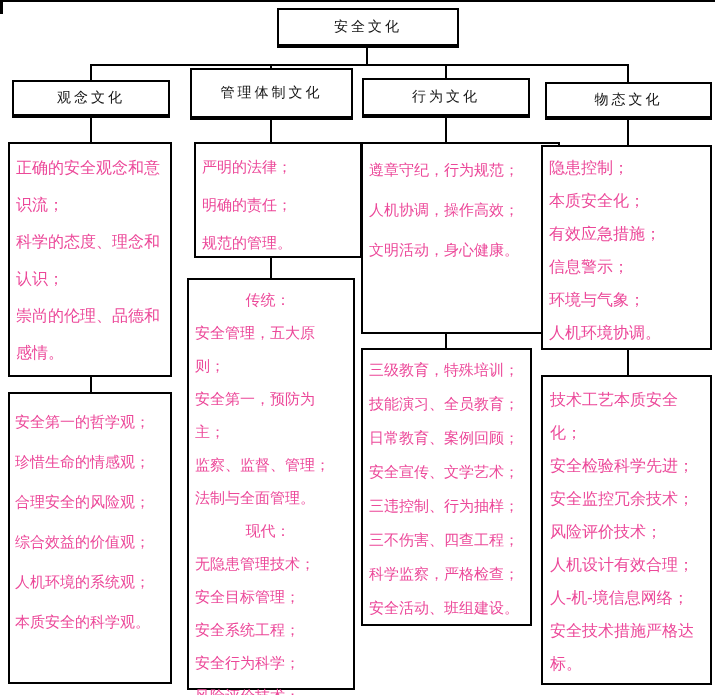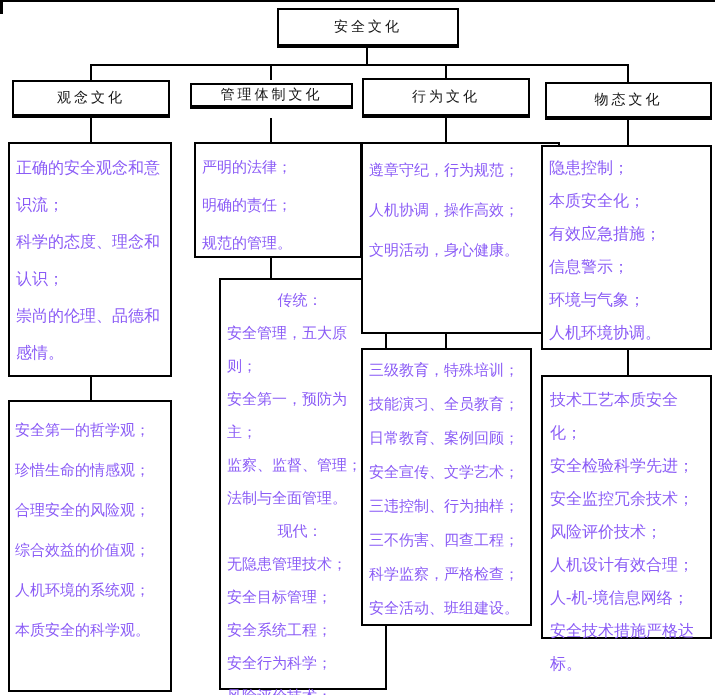--- a/index.html
+++ b/index.html
@@ -11,27 +11,27 @@
   .box{
     position:absolute;background:#ffffff;border:2px solid #000;
     box-sizing:border-box;
   }
   .tbox,.hbox{
     display:flex;align-items:center;justify-content:center;
     font-size:14px;letter-spacing:3px;
     border-width:2px 2px 4px 2px;
   }
   .cbox{box-sizing:border-box;}
-  .line{color:#8b5cf6;}
+  .line{color:#ec4899;}
   .ctr{text-align:center;}
   
   .c1b1{padding:5px 6px 0 6px;}  .c1b1 .line{font-size:16px;line-height:37px;}
   .c1b2{padding:8px 4px 0 5px;}  .c1b2 .line{font-size:15px;line-height:40px;}
   .c2b1{padding:4px 6px 0 6px;}  .c2b1 .line{font-size:15px;line-height:38px;}
-  .c2b2{padding:4px 12px 0 6px;margin-left:32px;}  .c2b2 .line{font-size:15px;line-height:33px;}
+  .c2b2{padding:4px 12px 0 6px;}  .c2b2 .line{font-size:15px;line-height:33px;}
   .c3b1{padding:6px 6px 0 6px;}  .c3b1 .line{font-size:15px;line-height:40px;}
   .c3b2{padding:3px 6px 0 6px;}  .c3b2 .line{font-size:15px;line-height:34px;}
   .c4b1{padding:4px 6px 0 6px;}  .c4b1 .line{font-size:16px;line-height:33px;}
   .c4b2{padding:6px 7px 0 7px;}  .c4b2 .line{font-size:16px;line-height:33px;}
   .conn{position:absolute;background:#000;}
   .scanline{position:absolute;background:#000;}
 </style>
 </head>
 <body>
 
@@ -45,36 +45,36 @@
   </div>
 
   <div class="conn" style="left:366px;top:48px;width:2px;height:16px;"></div>
   <div class="conn" style="left:90px;top:64px;width:539px;height:2px;"></div>
   <div class="conn" style="left:90px;top:64px;width:2px;height:16px;"></div>
   <div class="conn" style="left:270px;top:64px;width:2px;height:16px;"></div>
   <div class="conn" style="left:445px;top:64px;width:2px;height:14px;"></div>
   <div class="conn" style="left:627px;top:64px;width:2px;height:18px;"></div>
 
   <div class="box hbox" style="left:12px;top:80px;width:158px;height:38px;">观念文化</div>
-  <div class="box hbox" style="left:190px;top:83px;width:163px;height:26px;">管理体制文化</div>
+  <div class="box hbox" style="left:190px;top:68px;width:163px;height:52px;">管理体制文化</div>
   <div class="box hbox" style="left:362px;top:78px;width:168px;height:40px;">行为文化</div>
   <div class="box hbox" style="left:545px;top:82px;width:167px;height:38px;">物态文化</div>
 
   <div class="conn" style="left:90px;top:118px;width:2px;height:24px;"></div>
   <div class="conn" style="left:270px;top:118px;width:2px;height:24px;"></div>
   <div class="conn" style="left:445px;top:118px;width:2px;height:24px;"></div>
   <div class="conn" style="left:627px;top:120px;width:2px;height:25px;"></div>
 
   <div class="box cbox c1b1" style="left:8px;top:142px;width:164px;height:235px;">
     <div class="line">正确的安全观念和意识流；</div>
     <div class="line">科学的态度、理念和认识；</div>
     <div class="line">崇尚的伦理、品德和感情。</div>
   </div>
   <div class="conn" style="left:90px;top:377px;width:2px;height:23px;"></div>
-  <div class="box cbox c1b2" style="left:8px;top:400px;width:164px;height:292px;">
+  <div class="box cbox c1b2" style="left:8px;top:392px;width:164px;height:292px;">
     <div class="line">安全第一的哲学观；</div>
     <div class="line">珍惜生命的情感观；</div>
     <div class="line">合理安全的风险观；</div>
     <div class="line">综合效益的价值观；</div>
     <div class="line">人机环境的系统观；</div>
     <div class="line">本质安全的科学观。</div>
   </div>
 
   <div class="box cbox c2b1" style="left:194px;top:142px;width:168px;height:116px;">
     <div class="line">严明的法律；</div>
@@ -116,21 +116,21 @@
 
   <div class="box cbox c4b1" style="left:541px;top:145px;width:171px;height:205px;">
     <div class="line">隐患控制；</div>
     <div class="line">本质安全化；</div>
     <div class="line">有效应急措施；</div>
     <div class="line">信息警示；</div>
     <div class="line">环境与气象；</div>
     <div class="line">人机环境协调。</div>
   </div>
   <div class="conn" style="left:627px;top:350px;width:2px;height:25px;"></div>
-  <div class="box cbox c4b2" style="left:541px;top:375px;width:171px;height:264px;">
+  <div class="box cbox c4b2" style="left:541px;top:375px;width:171px;height:310px;">
     <div class="line">技术工艺本质安全化；</div>
     <div class="line">安全检验科学先进；</div>
     <div class="line">安全监控冗余技术；</div>
     <div class="line">风险评价技术；</div>
     <div class="line">人机设计有效合理；</div>
     <div class="line">人-机-境信息网络；</div>
     <div class="line">安全技术措施严格达标。</div>
   </div>
 
 </div>

